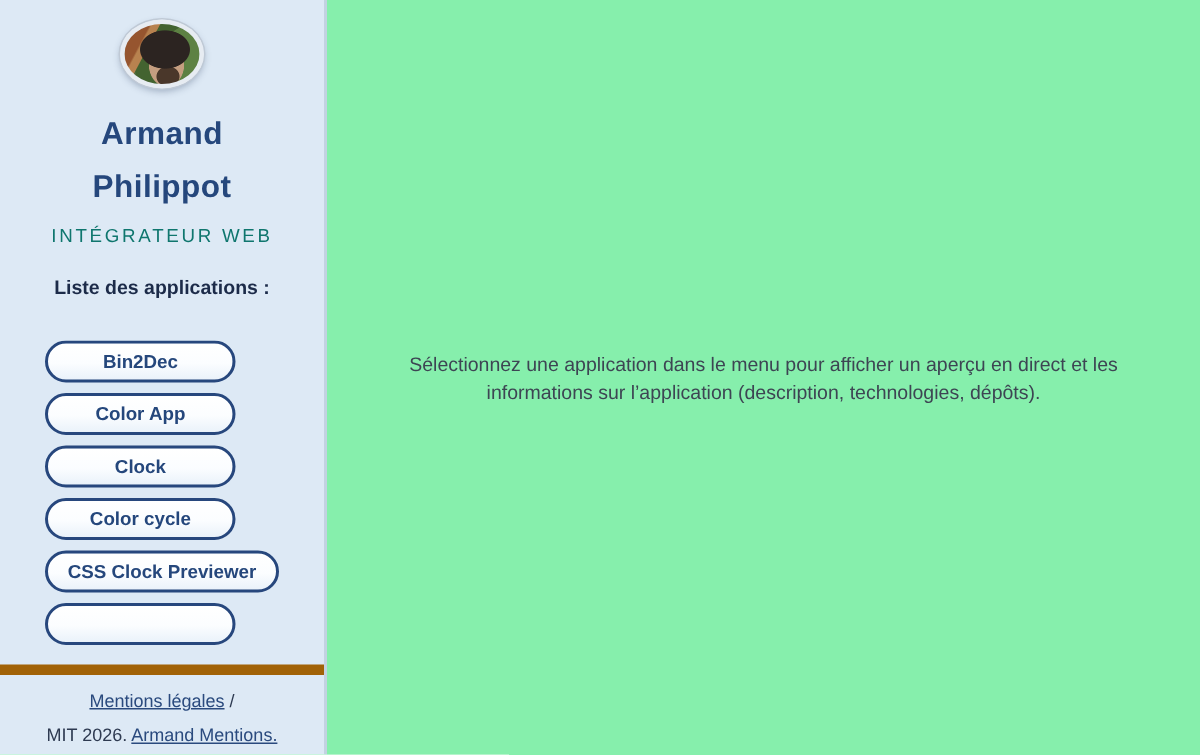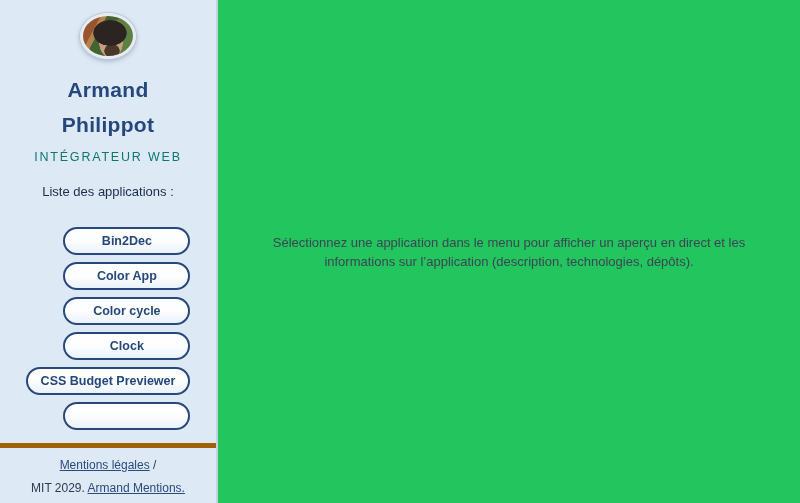--- a/index.html
+++ b/index.html
@@ -51,29 +51,29 @@
   .subtitle {
     margin-top: 8px;
     font-size: 12.5px;
     letter-spacing: 1.8px;
     color: #0f766e;
     white-space: nowrap;
   }
   .apps-heading {
     margin-top: 20px;
     font-size: 13px;
-    font-weight: normal;
+    font-weight: bold;
     color: #1c2b49;
     white-space: nowrap;
   }
   .apps {
     margin-top: 28px;
     height: 216px;
     overflow: hidden;
-    display: flex; flex-direction: column; align-items: flex-end;
+    display: flex; flex-direction: column; align-items: flex-start;
     gap: 7px;
     flex: 0 0 auto;
   }
   .app-btn {
     flex: 0 0 auto;
     min-width: 127px; height: 28px;
     padding: 0 13px;
     border: 2px solid #27477d;
     border-radius: 14px;
     background: linear-gradient(180deg, #ffffff 0%, #fbfdff 55%, #eaf2fa 100%);
@@ -82,37 +82,37 @@
     font-size: 12.5px; font-weight: bold;
     display: flex; align-items: center; justify-content: center;
     cursor: pointer;
     white-space: nowrap;
   }
 
   .sidebar-footer {
     margin-top: auto;
     width: 100%;
     height: 60px;
-    border-top: 5px solid #a16207;
+    border-top: 7px solid #a16207;
     text-align: center;
     font-size: 12px;
     color: #2e3a51;
     padding-top: 9px;
   }
   .footer-line { line-height: 17px; margin-bottom: 6px; white-space: nowrap; }
   .sidebar-footer a {
     color: #2a4a7e;
     text-decoration: underline;
     cursor: pointer;
   }
 
   
   .main {
     flex: 1 1 auto;
-    background: #22c55e;
+    background: #86efac;
     display: flex; align-items: center; justify-content: center;
   }
   .placeholder {
     margin: 0;
     max-width: 530px;
     padding: 0 10px;
     text-align: center;
     font-size: 13px;
     line-height: 19px;
     color: #3d4553;
@@ -129,33 +129,33 @@
 
     <h1 class="name">Armand Philippot</h1>
 
     <div class="subtitle">INTÉGRATEUR WEB</div>
 
     <div class="apps-heading">Liste des applications :</div>
 
     <nav class="apps">
       <button class="app-btn">Bin2Dec</button>
       <button class="app-btn">Color App</button>
+      <button class="app-btn">Clock</button>
       <button class="app-btn">Color cycle</button>
-      <button class="app-btn">Clock</button>
-      <button class="app-btn">CSS Budget Previewer</button>
+      <button class="app-btn">CSS Clock Previewer</button>
       <button class="app-btn" aria-hidden="true"></button>
     </nav>
 
     <footer class="sidebar-footer">
       <div class="footer-line">
         <a>Mentions légales</a>
         <span>/</span>
       </div>
       <div class="footer-line">
-        <span>MIT 2029.</span>
+        <span>MIT 2026.</span>
         <a>Armand Mentions.</a>
       </div>
     </footer>
 
   </aside>
 
   <main class="main">
     <p class="placeholder">Sélectionnez une application dans le menu pour afficher un aperçu en direct et les informations sur l’application (description, technologies, dépôts).</p>
   </main>
 

